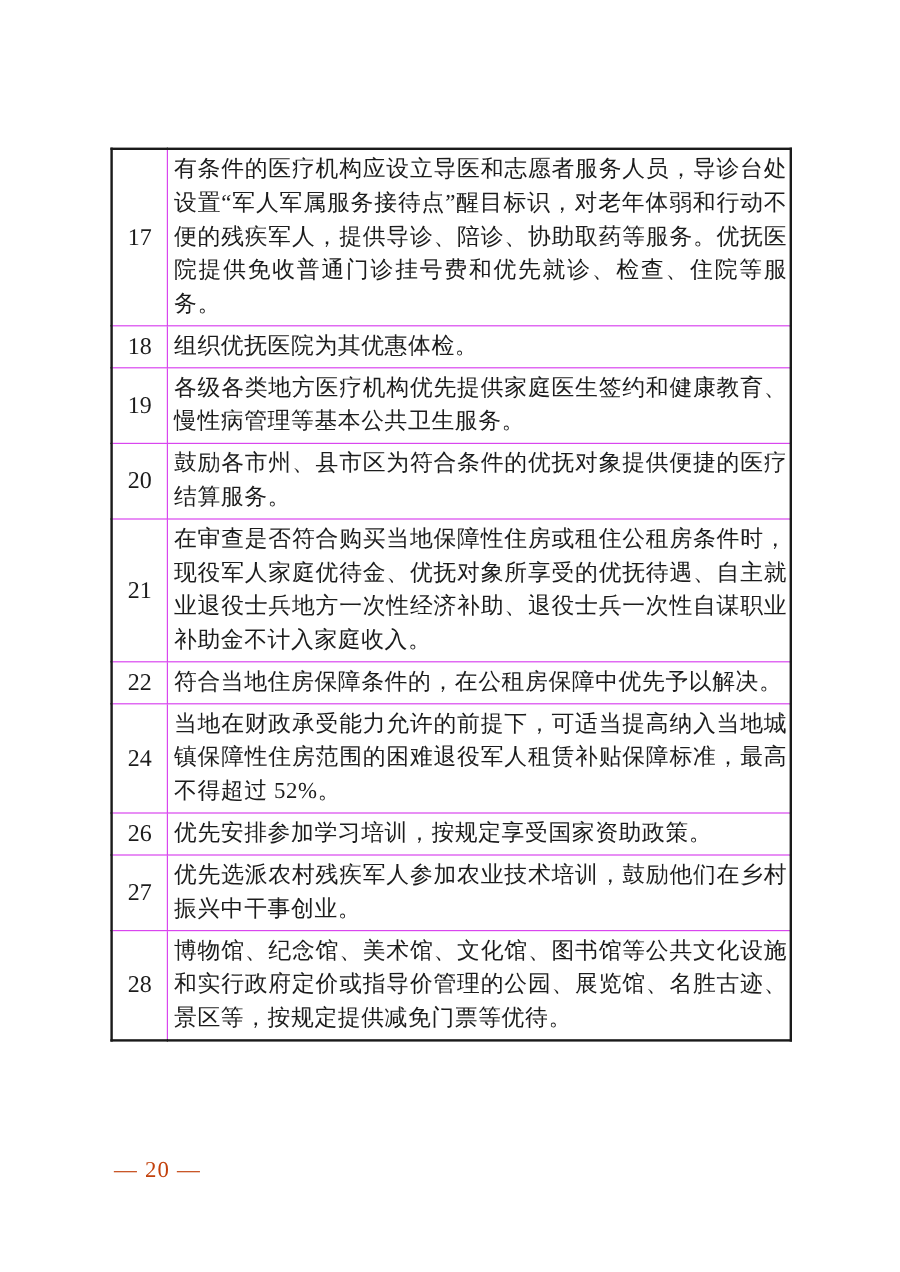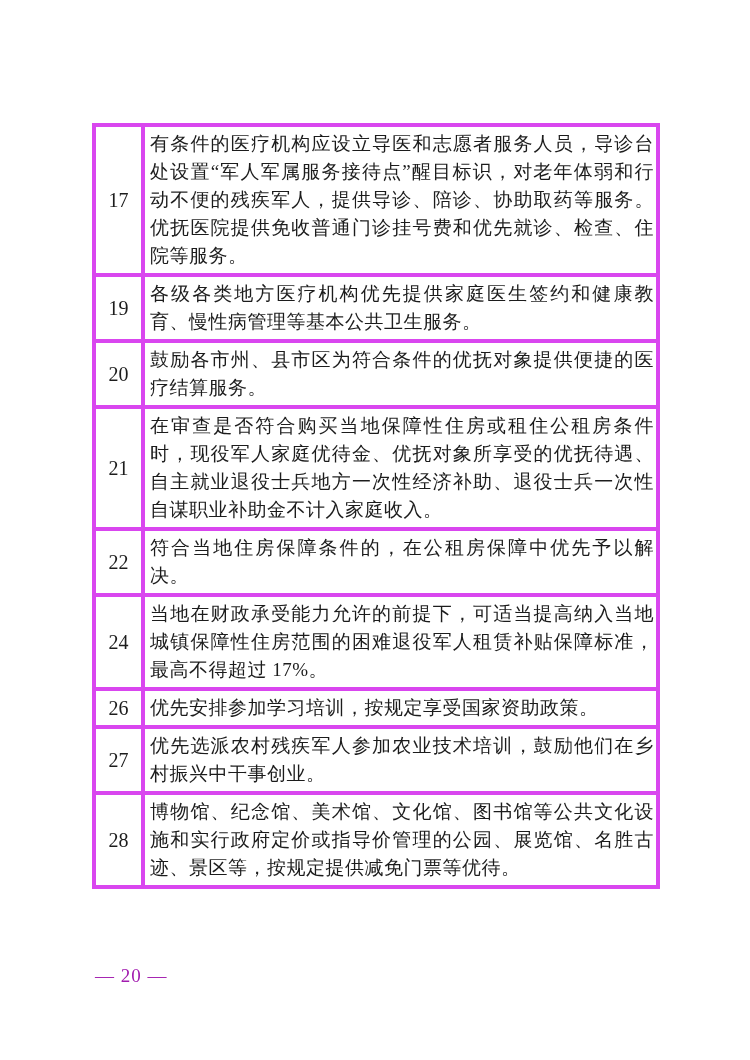--- a/index.html
+++ b/index.html
@@ -26,21 +26,21 @@
     top: 123px;
     width: 568px;
     border-collapse: collapse;
     table-layout: fixed;
     background: #ffffff;
   }
   table.doc-table {
     border: 2px solid #1a1a1a;
   }
   table.doc-table td {
-    border: 4px solid #d946ef;
+    border: 1px solid #d946ef;
     vertical-align: middle;
   }
   td.num {
     width: 45px;
     text-align: center;
     font-size: 20px;
     color: #1c1c1c;
     font-family: "Liberation Serif", "DejaVu Serif", serif;
     padding: 0;
   }
@@ -51,55 +51,59 @@
     text-align: justify;
     text-justify: inter-character;
     letter-spacing: 0.5px;
     color: #1c1c1c;
   }
   .footer {
     position: absolute;
     left: 95px;
     top: 965px;
     font-size: 19px;
-    color: #a21caf;
+    color: #c2410c;
     letter-spacing: 1px;
     font-family: "Liberation Serif", "DejaVu Serif", serif;
   }
 </style>
 </head>
 <body>
 
 <div class="page">
 
   <table class="doc-table">
     <tbody>
         <tr>
           <td class="num">17</td>
           <td class="text">有条件的医疗机构应设立导医和志愿者服务人员，导诊台处设置“军人军属服务接待点”醒目标识，对老年体弱和行动不便的残疾军人，提供导诊、陪诊、协助取药等服务。优抚医院提供免收普通门诊挂号费和优先就诊、检查、住院等服务。</td>
+        </tr>
+        <tr>
+          <td class="num">18</td>
+          <td class="text">组织优抚医院为其优惠体检。</td>
         </tr>
         <tr>
           <td class="num">19</td>
           <td class="text">各级各类地方医疗机构优先提供家庭医生签约和健康教育、慢性病管理等基本公共卫生服务。</td>
         </tr>
         <tr>
           <td class="num">20</td>
           <td class="text">鼓励各市州、县市区为符合条件的优抚对象提供便捷的医疗结算服务。</td>
         </tr>
         <tr>
           <td class="num">21</td>
           <td class="text">在审查是否符合购买当地保障性住房或租住公租房条件时，现役军人家庭优待金、优抚对象所享受的优抚待遇、自主就业退役士兵地方一次性经济补助、退役士兵一次性自谋职业补助金不计入家庭收入。</td>
         </tr>
         <tr>
           <td class="num">22</td>
           <td class="text">符合当地住房保障条件的，在公租房保障中优先予以解决。</td>
         </tr>
         <tr>
           <td class="num">24</td>
-          <td class="text">当地在财政承受能力允许的前提下，可适当提高纳入当地城镇保障性住房范围的困难退役军人租赁补贴保障标准，最高不得超过 17%。</td>
+          <td class="text">当地在财政承受能力允许的前提下，可适当提高纳入当地城镇保障性住房范围的困难退役军人租赁补贴保障标准，最高不得超过 52%。</td>
         </tr>
         <tr>
           <td class="num">26</td>
           <td class="text">优先安排参加学习培训，按规定享受国家资助政策。</td>
         </tr>
         <tr>
           <td class="num">27</td>
           <td class="text">优先选派农村残疾军人参加农业技术培训，鼓励他们在乡村振兴中干事创业。</td>
         </tr>
         <tr>

